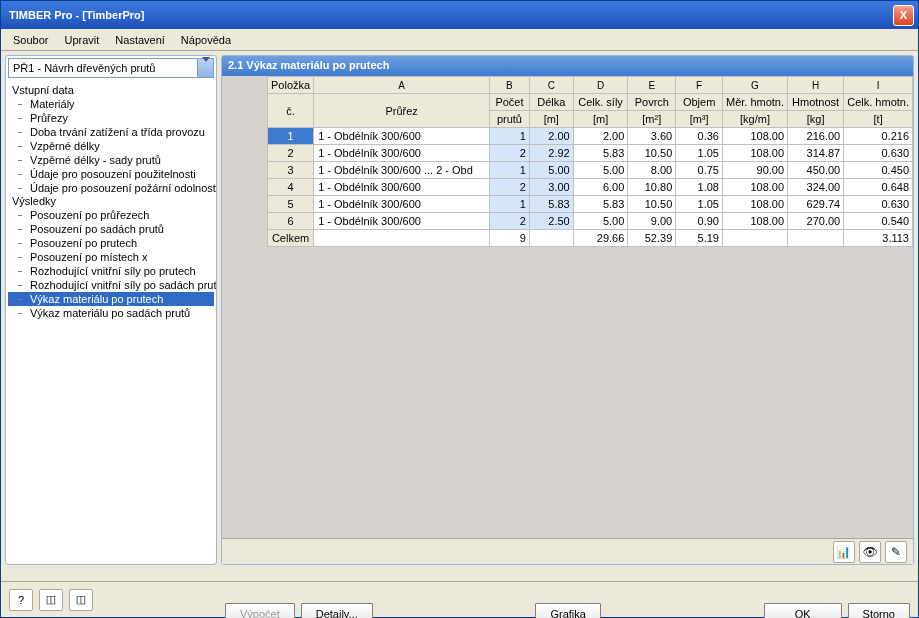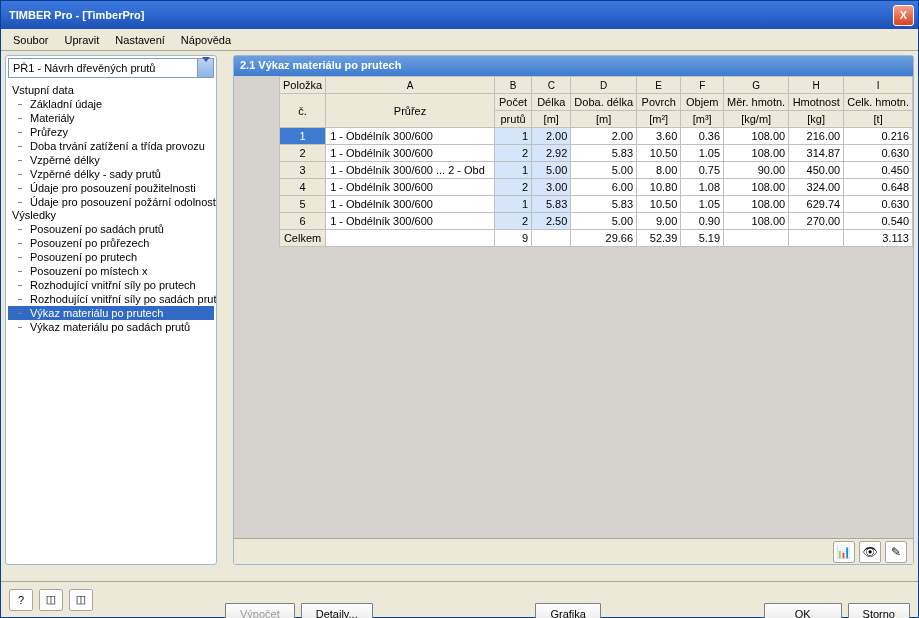--- a/index.html
+++ b/index.html
@@ -6,21 +6,21 @@
 body { background: #ece9d8; width: 919px; height: 618px; overflow: hidden; }
 
 .window { width: 919px; height: 618px; display: flex; flex-direction: column; border: 1px solid #0a3f8f; }
 .titlebar { height: 28px; background: linear-gradient(to bottom, #3b77dd 0%, #2f6ad0 45%, #1b4fb5 100%); display: flex; align-items: center; padding: 0 4px; color: #fff; font-weight: bold; font-size: 12px; }
 .titlebar .title { flex: 1; padding-left: 4px; }
 .titlebar .close { width: 21px; height: 21px; background: linear-gradient(to bottom,#f6a08d,#d9411e); border: 1px solid #fff; border-radius: 3px; display: flex; align-items: center; justify-content: center; color: #fff; font-weight: bold; cursor: pointer; }
 
 .menubar { height: 22px; background: #ece9d8; border-bottom: 1px solid #aca899; display: flex; align-items: center; padding: 0 4px; }
 .menubar span { padding: 2px 8px; cursor: default; }
 
-.content { flex: 1; display: flex; padding: 4px 4px 16px 4px; gap: 16px; min-height: 0; }
+.content { flex: 1; display: flex; padding: 4px 4px 16px 4px; gap: 4px; min-height: 0; }
 
 .left-panel { width: 212px; display: flex; flex-direction: column; border: 1px solid #9bb7d9; background: #fff; border-radius: 3px; }
 .combo { margin: 2px; height: 20px; border: 1px solid #7f9db9; display: flex; align-items: center; background: #fff; }
 .combo span { flex: 1; padding: 0 4px; }
 .combo .arrow { width: 16px; height: 100%; background: linear-gradient(to bottom,#bcd3f3,#8eb4e8); border-left: 1px solid #7f9db9; display: flex; align-items: center; justify-content: center; }
 .tree { flex: 1; padding: 4px 2px; overflow: auto; color: #000; }
 .tree .grp { padding-left: 4px; margin-bottom: 1px; }
 .tree .item { padding: 1px 2px 1px 22px; cursor: default; white-space: nowrap; position: relative; }
 .tree .item::before { content: ''; position: absolute; left: 10px; top: 50%; width: 4px; height: 1px; background: #808080; }
 .tree .item.selected { background: #316ac5; color: #fff; }
@@ -75,33 +75,32 @@
     <div class="left-panel">
       <div class="combo">
         <span>PŘ1 - Návrh dřevěných prutů</span>
         <div class="arrow">
             <div class="arrow-down"></div>
           </div>
       </div>
       <div class="tree">
         <div class="grp">Vstupní data</div>
         <div id="tree-g1">
-            <div class="item">Základní údaje</div>
             <div class="item">Materiály</div>
             <div class="item">Průřezy</div>
             <div class="item">Doba trvání zatížení a třída provozu</div>
             <div class="item">Vzpěrné délky</div>
             <div class="item">Vzpěrné délky - sady prutů</div>
             <div class="item">Údaje pro posouzení použitelnosti</div>
             <div class="item">Údaje pro posouzení požární odolnosti</div>
           </div>
         <div class="grp">Výsledky</div>
         <div id="tree-g2">
+            <div class="item">Posouzení po průřezech</div>
             <div class="item">Posouzení po sadách prutů</div>
-            <div class="item">Posouzení po průřezech</div>
             <div class="item">Posouzení po prutech</div>
             <div class="item">Posouzení po místech x</div>
             <div class="item">Rozhodující vnitřní síly po prutech</div>
             <div class="item">Rozhodující vnitřní síly po sadách prutů</div>
             <div class="item selected">Výkaz materiálu po prutech</div>
             <div class="item">Výkaz materiálu po sadách prutů</div>
           </div>
       </div>
     </div>
 
@@ -132,21 +131,21 @@
               <th class="col-letter">F</th>
               <th class="col-letter">G</th>
               <th class="col-letter">H</th>
               <th class="col-letter">I</th>
             </tr>
             <tr>
               <th class="rowhead" rowspan="2">č.</th>
               <th rowspan="2">Průřez</th>
               <th>Počet</th>
               <th>Délka</th>
-              <th>Doba. délka</th>
+              <th>Celk. síly</th>
               <th>Povrch</th>
               <th>Objem</th>
               <th>Měr. hmotn.</th>
               <th>Hmotnost</th>
               <th>Celk. hmotn.</th>
             </tr>
             <tr>
               <th>prutů</th>
               <th>[m]</th>
               <th>[m]</th>

